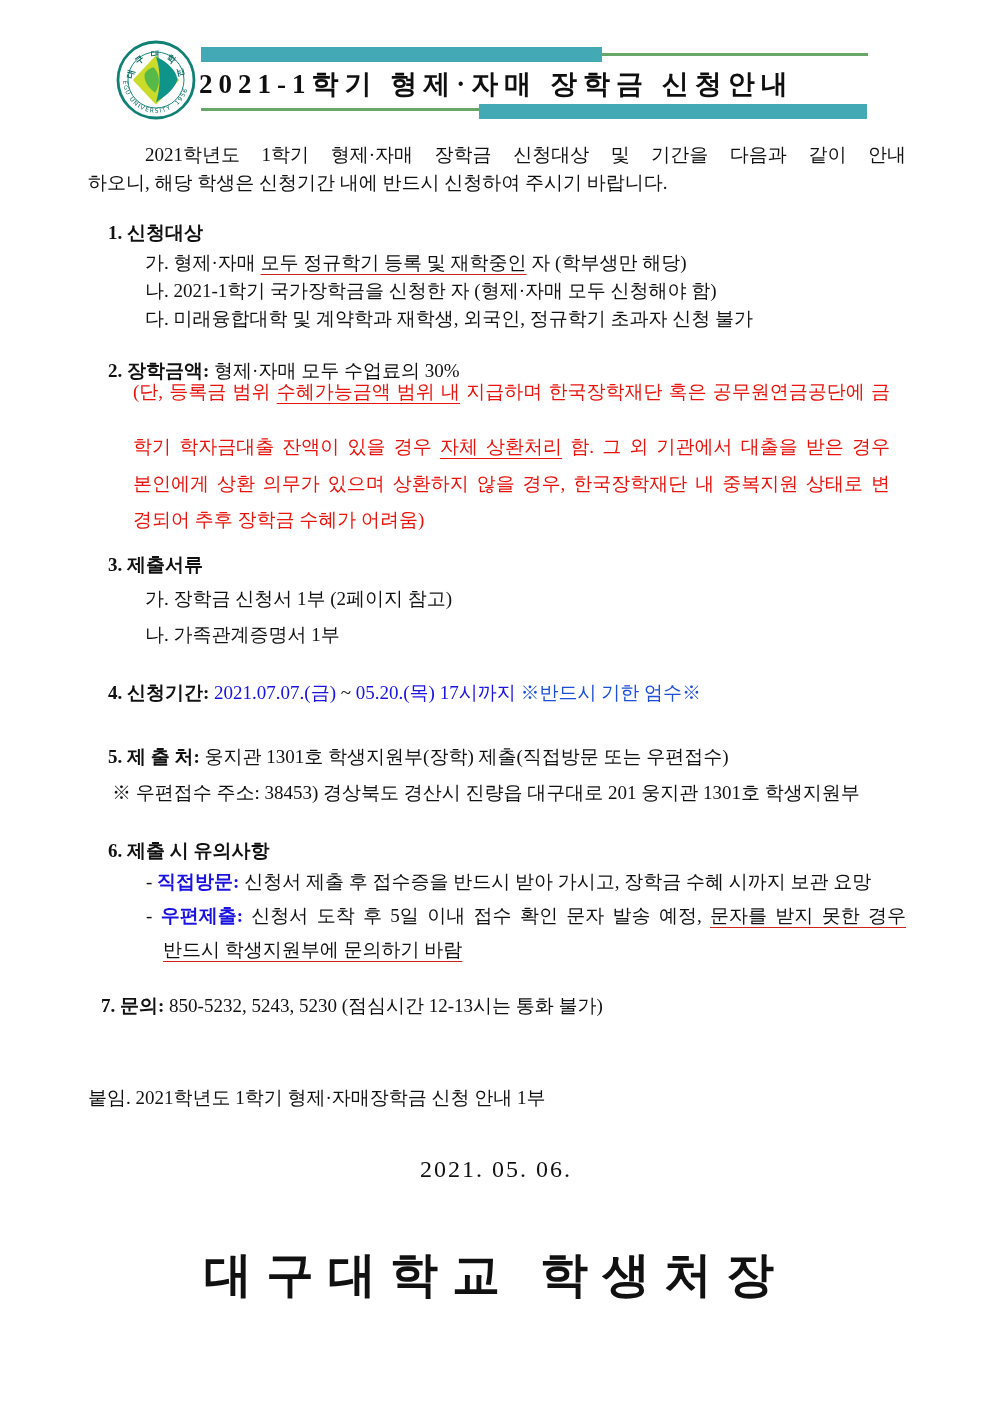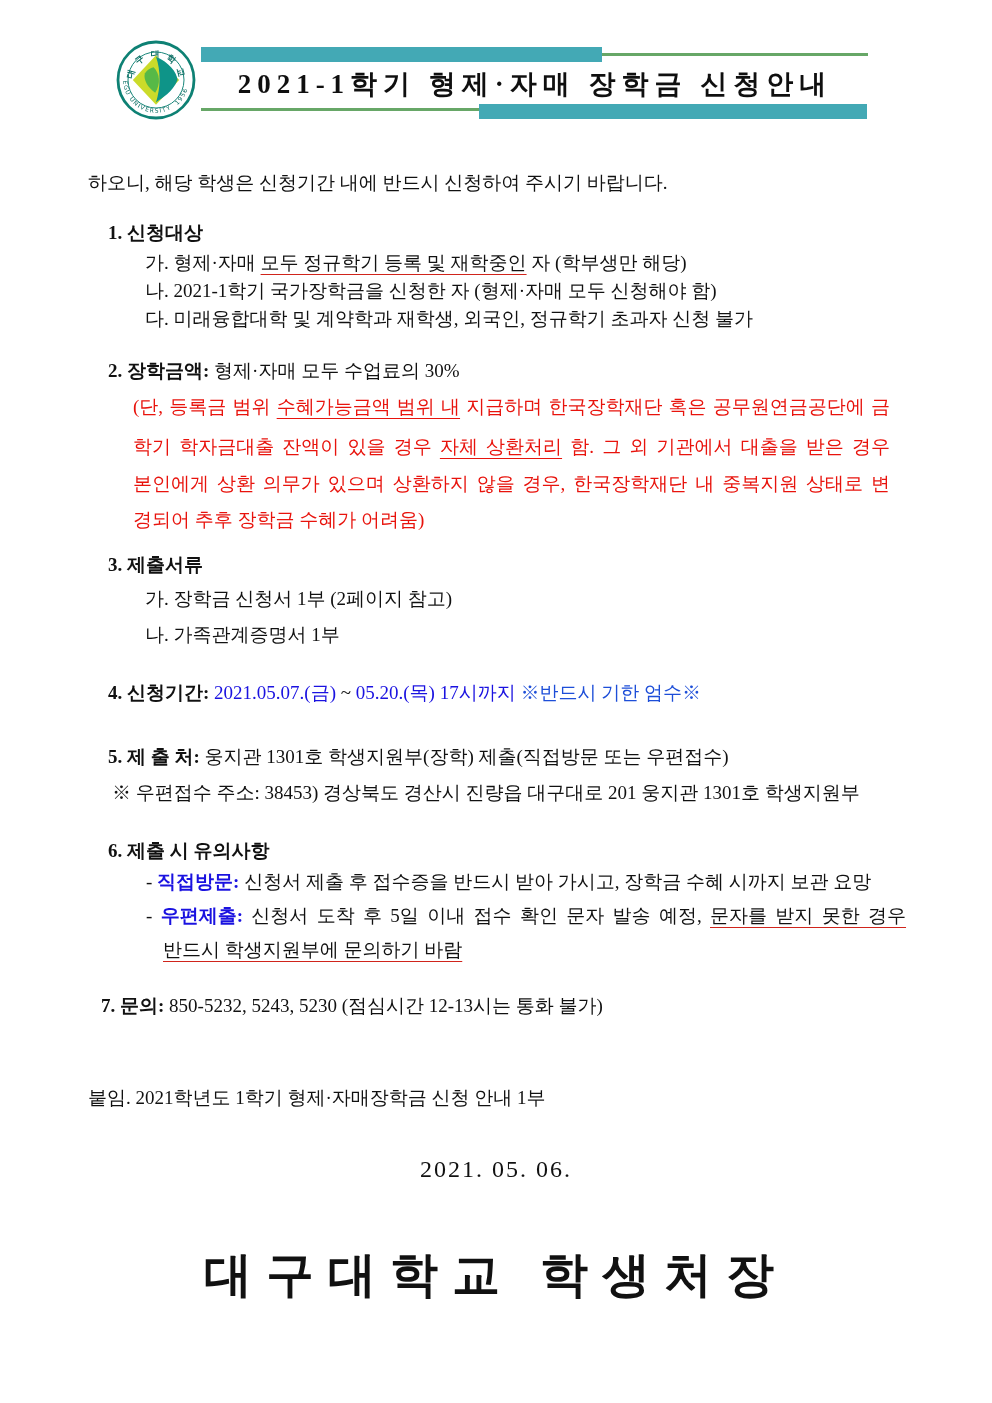--- a/index.html
+++ b/index.html
@@ -7,21 +7,21 @@
     position:relative;width:992px;height:1403px;background:#ffffff;
     margin:0 auto;overflow:hidden;
     font-family:"Liberation Serif","DejaVu Serif",serif;
     color:#111111;font-size:19px;
   }
   .abs{position:absolute;}
   
   .bar-teal{background:#43a9b5;height:15px;}
   .line-green{background:#67a767;height:3px;}
   .doc-title{
-    width:672px;text-align:center;font-size:27px;font-weight:bold;
+    width:672px;text-align:left;font-size:27px;font-weight:bold;
     letter-spacing:6px;color:#0f0f0f;white-space:nowrap;
   }
   
   .ln{line-height:28px;white-space:nowrap;}
   .just{text-align:justify;text-align-last:justify;white-space:normal;}
   .b{font-weight:bold;}
   .blue{color:#1a12e0;}
   .red{color:#1d4ed8;}
   .rednote{color:#e8130c;line-height:37px;}
   .u{text-decoration:underline;text-underline-offset:5px;}
@@ -63,38 +63,39 @@
   </div>
 
   <div class="abs bar-teal" style="left:201px;top:47px;width:401px;"></div>
   <div class="abs line-green" style="left:602px;top:53px;width:266px;"></div>
 
   <div class="abs doc-title" style="left:199px;top:66px;">2021-1학기 형제·자매 장학금 신청안내</div>
 
   <div class="abs line-green" style="left:201px;top:108px;width:278px;"></div>
   <div class="abs bar-teal" style="left:479px;top:104px;width:388px;"></div>
 
+  <div class="abs ln just" style="left:88px;top:141px;width:818px;text-indent:57px;">2021학년도 1학기 형제·자매 장학금 신청대상 및 기간을 다음과 같이 안내</div>
   <div class="abs ln" style="left:88px;top:169px;text-align:right;">하오니, 해당 학생은 신청기간 내에 반드시 신청하여 주시기 바랍니다.</div>
 
   <div class="abs ln b" style="left:108px;top:219px;">1. 신청대상</div>
   <div class="abs ln" style="left:145px;top:249px;"><span>가. 형제·자매 </span><span class="ured">모두 정규학기 등록 및 재학중인</span><span> 자 (학부생만 해당)</span></div>
   <div class="abs ln" style="left:145px;top:277px;">나. 2021-1학기 국가장학금을 신청한 자 (형제·자매 모두 신청해야 함)</div>
   <div class="abs ln" style="left:145px;top:305px;">다. 미래융합대학 및 계약학과 재학생, 외국인, 정규학기 초과자 신청 불가</div>
 
   <div class="abs ln" style="left:108px;top:357px;"><span class="b">2. 장학금액:</span><span> 형제·자매 모두 수업료의 30%</span></div>
-  <div class="abs rednote just" style="left:133px;top:388px;width:757px;"><span>(단, 등록금 범위 </span><span class="u">수혜가능금액 범위 내</span><span> 지급하며 한국장학재단 혹은 공무원연금공단에 금</span></div>
+  <div class="abs rednote just" style="left:133px;top:373px;width:757px;"><span>(단, 등록금 범위 </span><span class="u">수혜가능금액 범위 내</span><span> 지급하며 한국장학재단 혹은 공무원연금공단에 금</span></div>
   <div class="abs rednote just" style="left:133px;top:428px;width:757px;"><span>학기 학자금대출 잔액이 있을 경우 </span><span class="u">자체 상환처리</span><span> 함. 그 외 기관에서 대출을 받은 경우</span></div>
   <div class="abs rednote just" style="left:133px;top:465px;width:757px;"><span>본인에게 상환 의무가 있으며 상환하지 않을 경우, 한국장학재단 내 중복지원 상태로 변</span></div>
   <div class="abs rednote" style="left:133px;top:501px;white-space:nowrap;"><span>경되어 추후 장학금 수혜가 어려움)</span></div>
 
   <div class="abs ln b" style="left:108px;top:551px;">3. 제출서류</div>
   <div class="abs ln" style="left:145px;top:585px;">가. 장학금 신청서 1부 (2페이지 참고)</div>
   <div class="abs ln" style="left:145px;top:621px;">나. 가족관계증명서 1부</div>
 
-  <div class="abs ln" style="left:108px;top:679px;"><span class="b">4. 신청기간:</span><span> </span><span class="blue">2021.05.07.(금)</span><span> ~ </span><span class="blue">05.20.(목) 17시까지</span><span> </span><span class="red">※반드시 기한 엄수※</span></div>
+  <div class="abs ln" style="left:108px;top:679px;"><span class="b">4. 신청기간:</span><span> </span><span class="blue">2021.07.07.(금)</span><span> ~ </span><span class="blue">05.20.(목) 17시까지</span><span> </span><span class="red">※반드시 기한 엄수※</span></div>
 
   <div class="abs ln" style="left:108px;top:743px;"><span class="b">5. 제 출 처:</span><span> 웅지관 1301호 학생지원부(장학) 제출(직접방문 또는 우편접수)</span></div>
   <div class="abs ln" style="left:112px;top:779px;">※ 우편접수 주소: 38453) 경상북도 경산시 진량읍 대구대로 201 웅지관 1301호 학생지원부</div>
 
   <div class="abs ln b" style="left:108px;top:837px;">6. 제출 시 유의사항</div>
   <div class="abs ln" style="left:146px;top:868px;"><span>- </span><span class="blue b">직접방문:</span><span> 신청서 제출 후 접수증을 반드시 받아 가시고, 장학금 수혜 시까지 보관 요망</span></div>
   <div class="abs ln just" style="left:146px;top:902px;width:760px;"><span>- </span><span class="blue b">우편제출:</span><span> 신청서 도착 후 5일 이내 접수 확인 문자 발송 예정, </span><span class="ured">문자를 받지 못한 경우</span></div>
   <div class="abs ln" style="left:163px;top:936px;"><span class="ured">반드시 학생지원부에 문의하기 바람</span></div>
 
   <div class="abs ln" style="left:101px;top:992px;"><span class="b">7. 문의:</span><span> 850-5232, 5243, 5230 (점심시간 12-13시는 통화 불가)</span></div>

